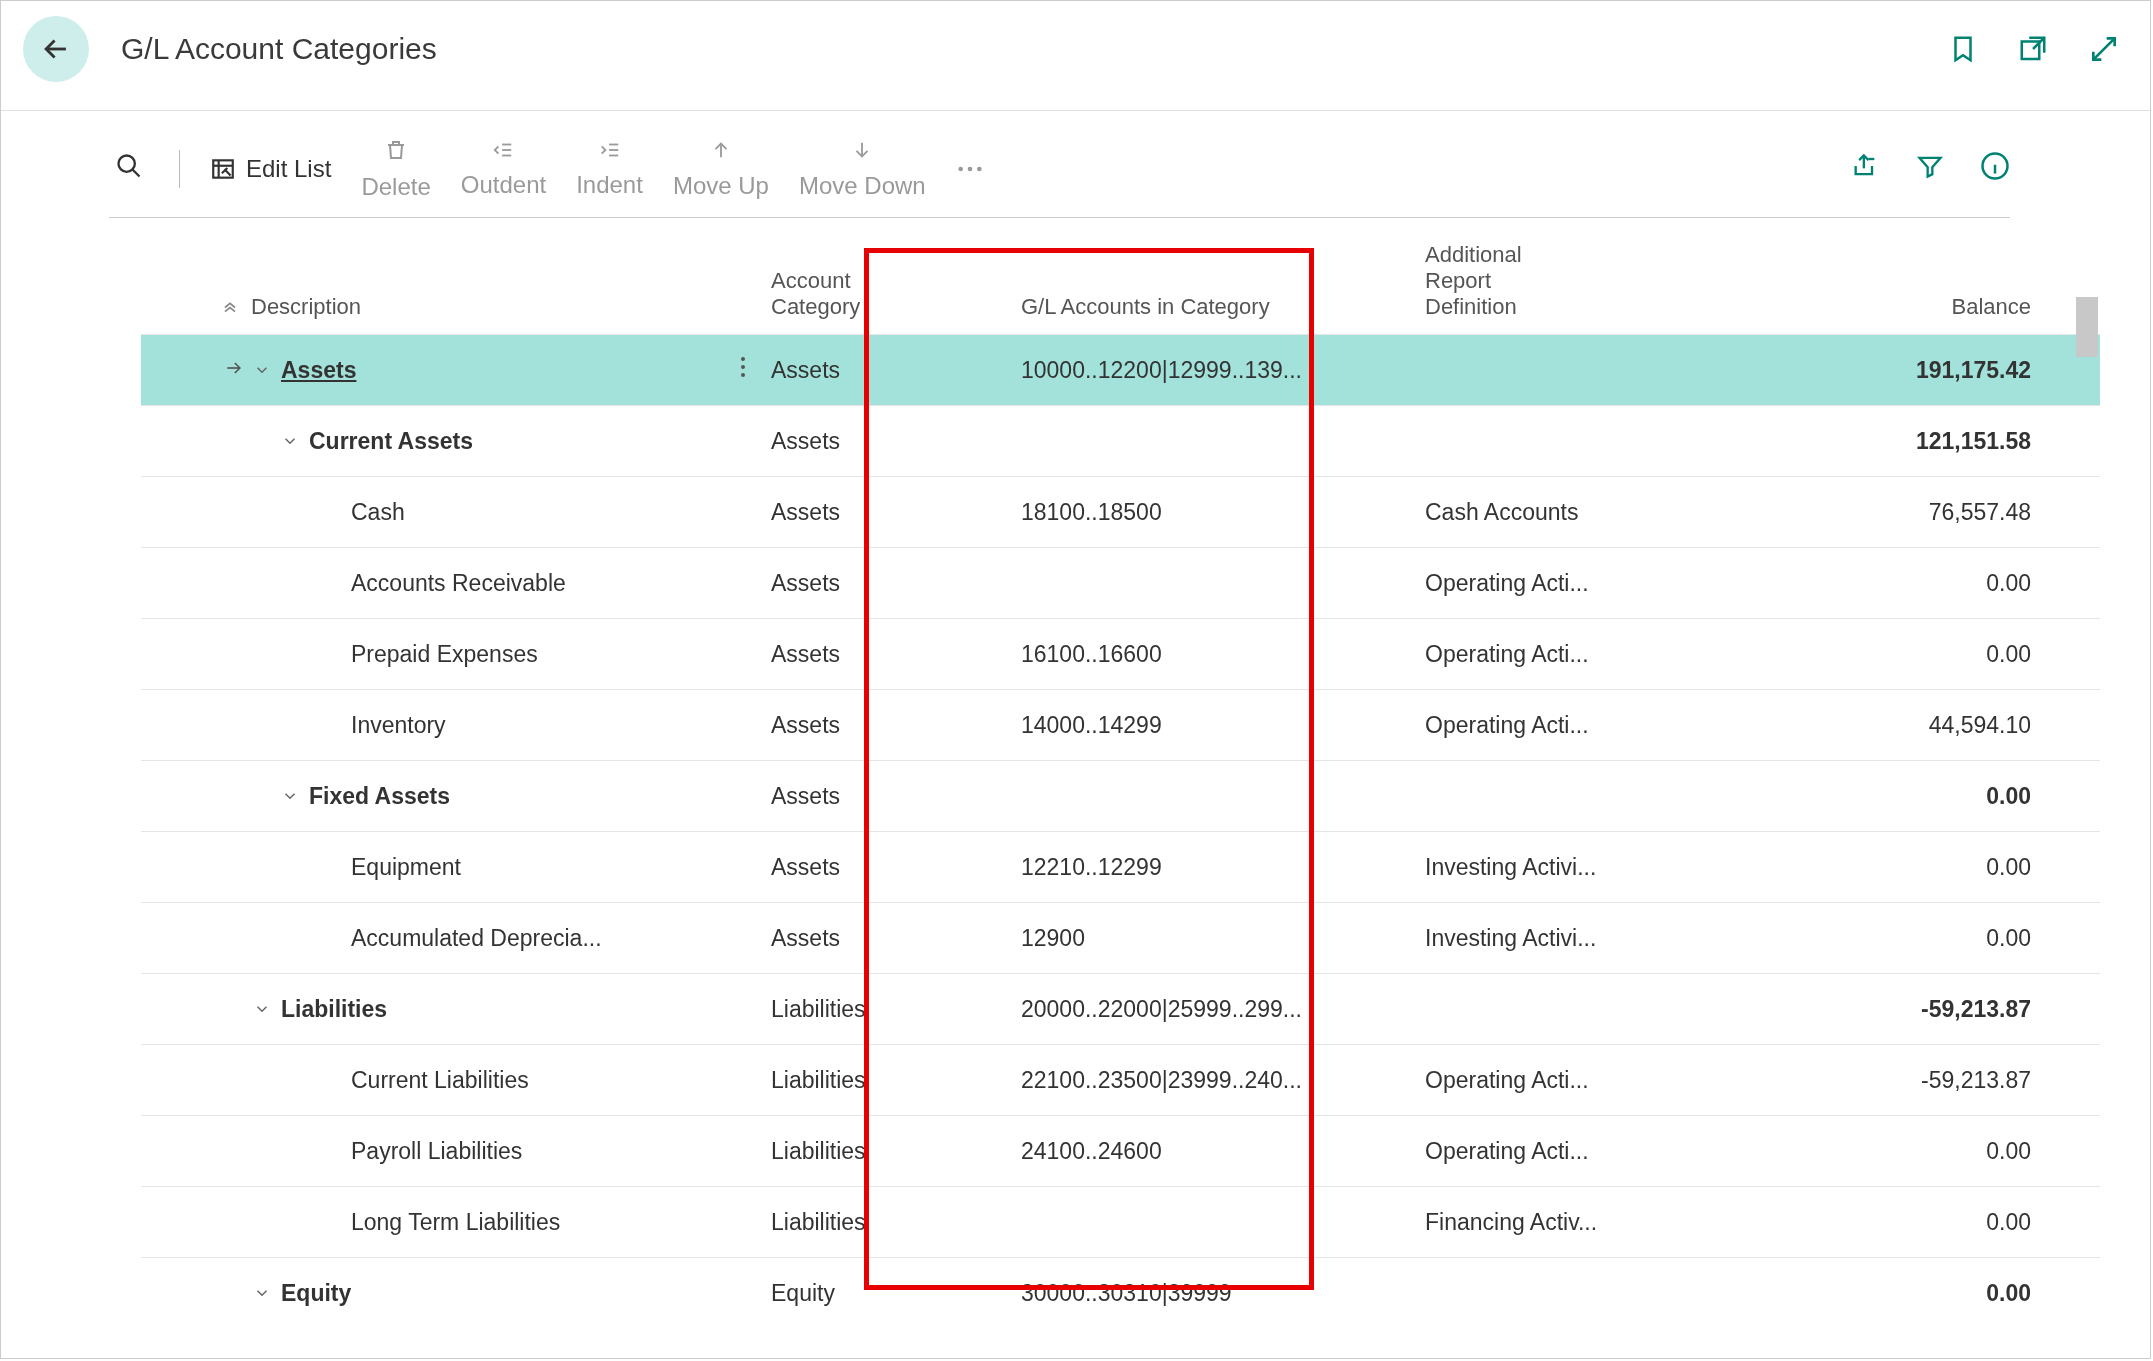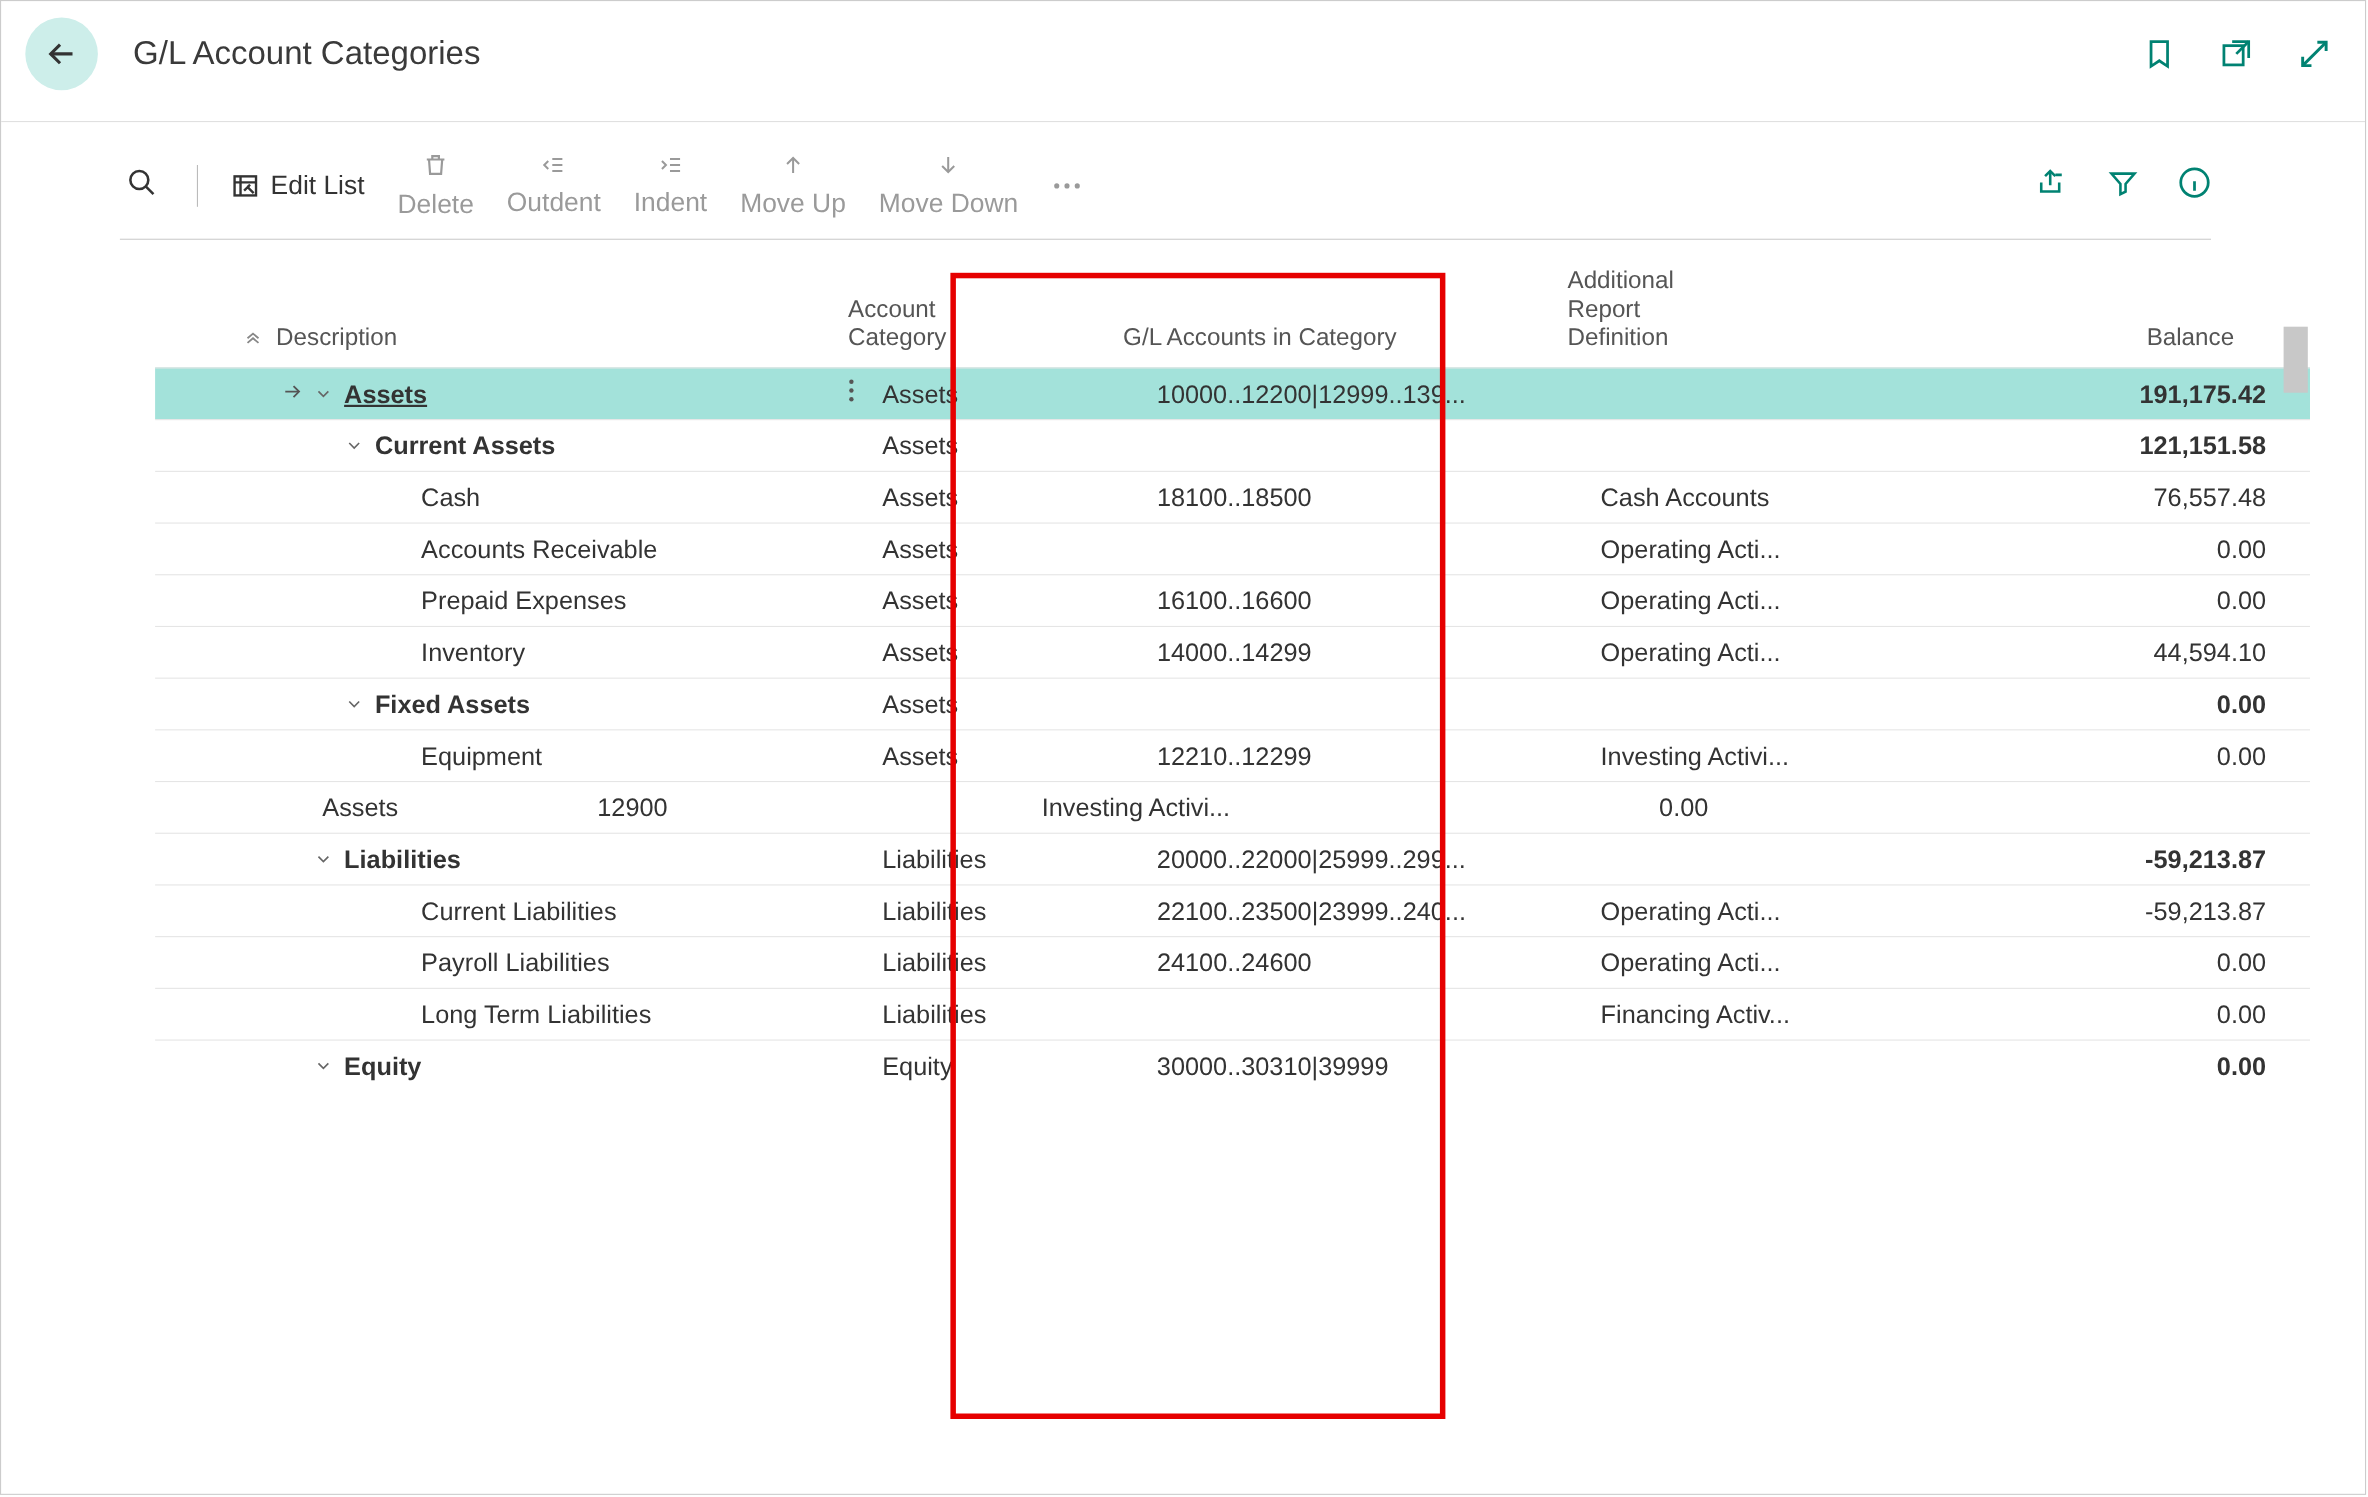--- a/index.html
+++ b/index.html
@@ -86,25 +86,24 @@
   .col-cat { width: 250px; padding-left: 10px; }
   .col-gl { width: 408px; padding-left: 10px; }
   .col-def { width: 252px; padding-left: 6px; }
   .col-bal { width: 370px; text-align:right; padding-right: 10px; }
   .col-gutter { width: 30px; }
 
   .grid-body { }
   .row {
     display:flex;
     align-items:center;
-    height: 47px;
+    height: 71px;
     border-top: 1px solid #e5e5e5;
     font-size: 23px;
     color:#333;
-    padding-left:32px;
   }
   .row.selected {
     background: #a3e2da;
   }
   .row .cell { overflow:hidden; text-overflow:ellipsis; white-space:nowrap; }
   .row .col-icons { display:flex; align-items:center; justify-content:flex-end; gap:6px; padding-right:6px; }
   .row .col-desc { display:flex; align-items:center; }
   .bold { font-weight: 700; }
   .underline { text-decoration: underline; }
   .collapse-ic { width:22px; display:inline-flex; justify-content:center; color:#666; margin-right:8px; }
@@ -413,20 +412,24 @@
             <span>Equipment</span>
           </div>
           <div class="col-cat cell">Assets</div>
           <div class="col-gl cell">12210..12299</div>
           <div class="col-def cell">Investing Activi...</div>
           <div class="col-bal cell">0.00</div>
           <div class="col-gutter"></div>
         </div>
         <div class="row">
           <div class="col-icons"></div>
+          <div class="col-desc cell indent-2">
+            <span style="display: inline-block; width: 30px;"></span>
+            <span>Accumulated Deprecia...</span>
+          </div>
           <div class="col-cat cell">Assets</div>
           <div class="col-gl cell">12900</div>
           <div class="col-def cell">Investing Activi...</div>
           <div class="col-bal cell">0.00</div>
           <div class="col-gutter"></div>
         </div>
         <div class="row">
           <div class="col-icons"></div>
           <div class="col-desc cell indent-0">
             <span class="collapse-ic">

